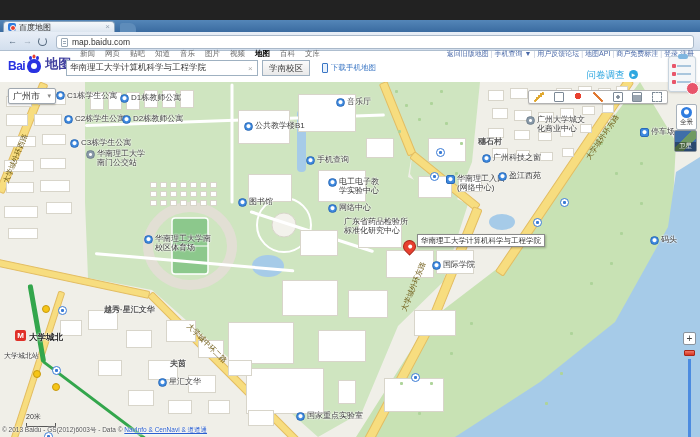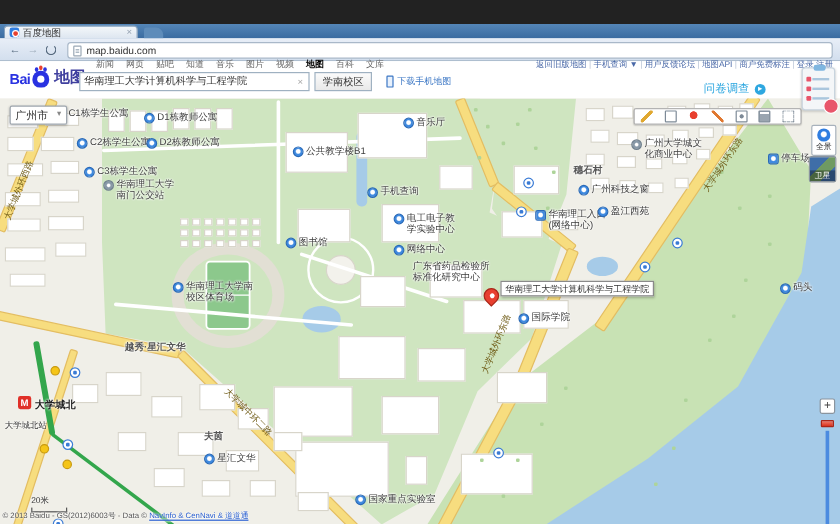--- a/index.html
+++ b/index.html
@@ -376,21 +376,21 @@
         <div class="stop" style="left: 52px; top: 284px;"></div>
         <div class="stop" style="left: 44px; top: 350px;"></div>
         <div class="stop" style="left: 411px; top: 291px;"></div>
         <div class="stop" style="left: 436px; top: 66px;"></div>
         <div class="stop" style="left: 430px; top: 90px;"></div>
         <div class="stop" style="left: 560px; top: 116px;"></div>
         <div class="stop" style="left: 533px; top: 136px;"></div>
         <div class="exit" style="left: 42px; top: 223px;"></div>
         <div class="exit" style="left: 33px; top: 288px;"></div>
         <div class="exit" style="left: 52px; top: 301px;"></div>
-        <div class="poi" style="left: 46px; top: 9px;">
+        <div class="poi" style="left: 56px; top: 9px; align-items: flex-end;">
           <span class="ic blue"></span>
           <span class="txt">C1栋学生公寓</span>
         </div>
         <div class="poi" style="left: 120px; top: 12px;">
           <span class="ic blue"></span>
           <span class="txt">D1栋教师公寓</span>
         </div>
         <div class="poi" style="left: 64px; top: 33px;">
           <span class="ic blue"></span>
           <span class="txt">C2栋学生公寓</span>
@@ -451,27 +451,27 @@
           </span>
         </div>
         <div class="poi" style="left: 432px; top: 179px;">
           <span class="ic blue"></span>
           <span class="txt">国际学院</span>
         </div>
         <div class="poi" style="left: 296px; top: 330px;">
           <span class="ic blue"></span>
           <span class="txt">国家重点实验室</span>
         </div>
-        <div class="poi lbl-area-sm" style="left: 104px; top: 204px; align-items: flex-end;">
+        <div class="poi lbl-area-sm" style="left: 104px; top: 224px; align-items: flex-end;">
           <span class="txt">越秀·星汇文华</span>
         </div>
         <div class="poi lbl-area-sm" style="left: 170px; top: 278px;">
           <span class="txt">夫茵</span>
         </div>
-        <div class="poi" style="left: 170px; top: 296px;">
+        <div class="poi" style="left: 158px; top: 296px;">
           <span class="ic blue"></span>
           <span class="txt">星汇文华</span>
         </div>
         <div class="poi" style="left: 526px; top: 34px;">
           <span class="ic bus"></span>
           <span class="txt">
             <div>广州大学城文</div>
             <div>化商业中心</div>
           </span>
         </div>

